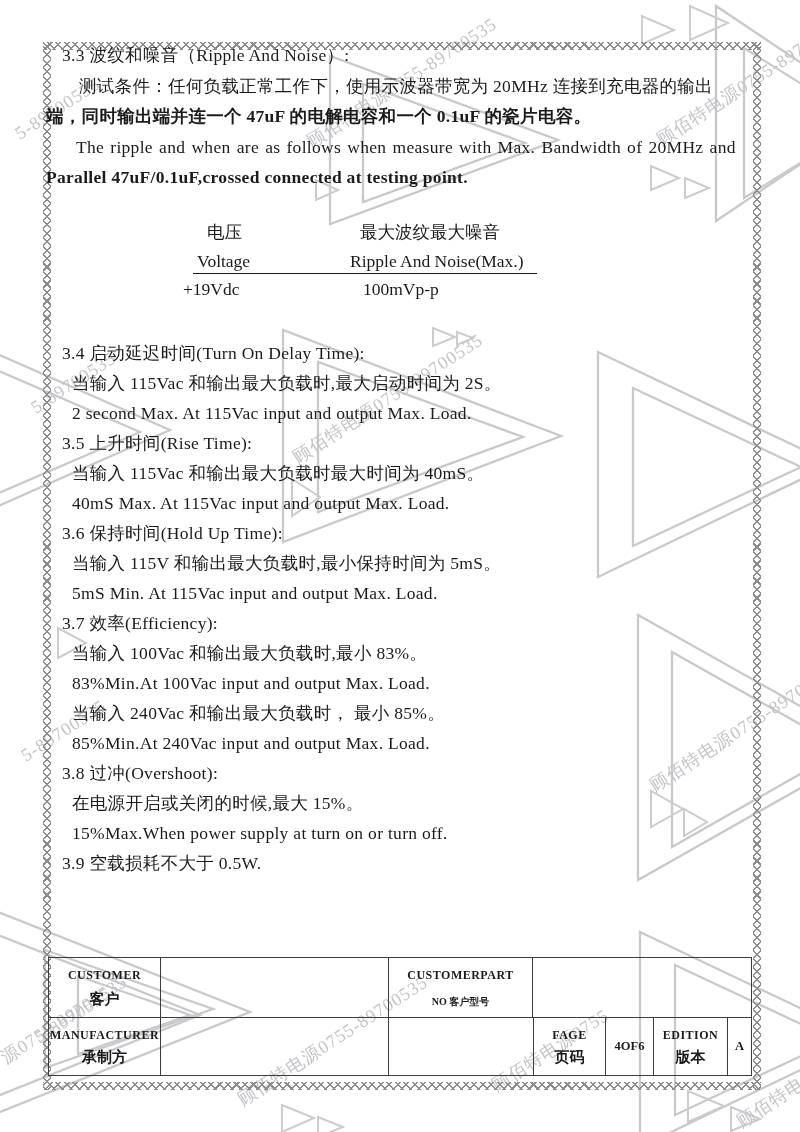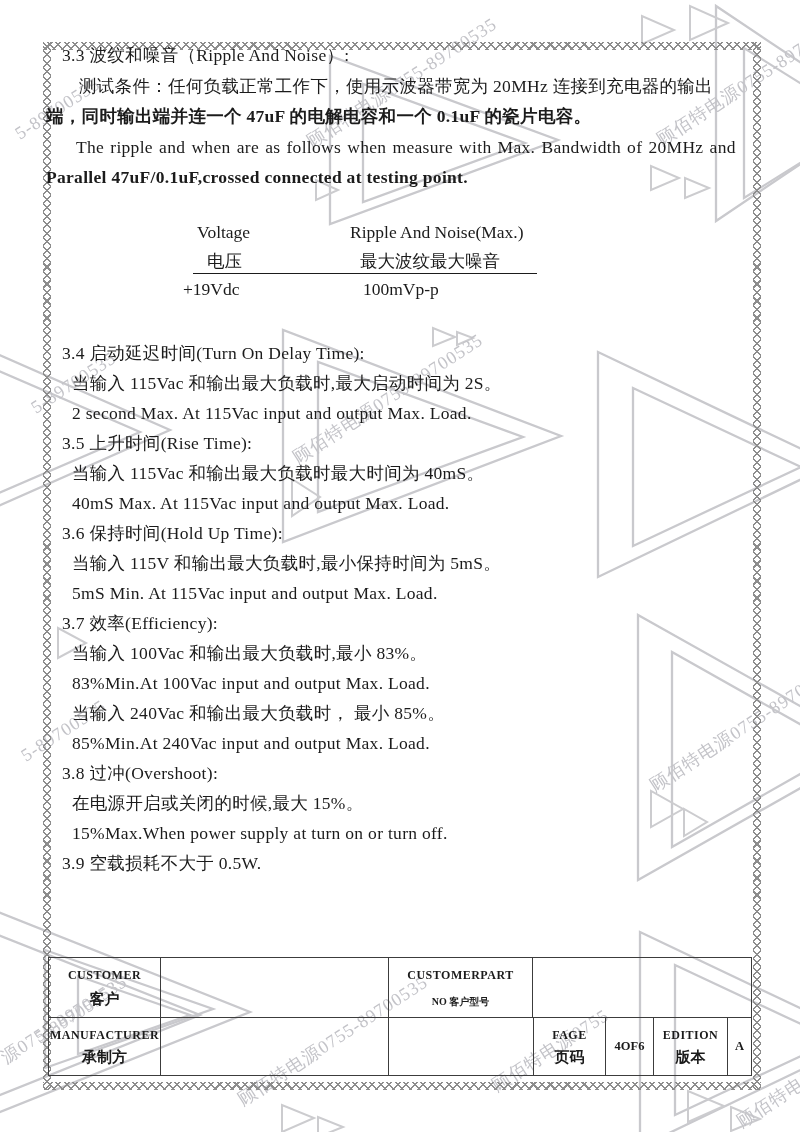--- a/index.html
+++ b/index.html
@@ -112,26 +112,26 @@
 
   <div class="content">
     <div class="ln h">3.3 波纹和噪音（Ripple And Noise）:</div>
     <div class="ln pi">测试条件：任何负载正常工作下，使用示波器带宽为 20MHz 连接到充电器的输出</div>
     <div class="ln fl">端，同时输出端并连一个 47uF 的电解电容和一个 0.1uF 的瓷片电容。</div>
     <div class="ln ei">The ripple and when are as follows when measure with Max. Bandwidth of 20MHz and</div>
     <div class="ln fl">Parallel 47uF/0.1uF,crossed connected at testing point.</div>
 
     <div class="vt">
       <div class="vrow">
+        <span style="left:161px">电压</span>
+        <span style="left:314px">最大波纹最大噪音</span>
+      </div>
+      <div class="vrow">
         <span style="left:151px">Voltage</span>
         <span style="left:304px">Ripple And Noise(Max.)</span>
-      </div>
-      <div class="vrow">
-        <span style="left:161px">电压</span>
-        <span style="left:314px">最大波纹最大噪音</span>
       </div>
       <div class="vrow">
         <span style="left:137px">+19Vdc</span>
         <span style="left:317px">100mVp-p</span>
       </div>
       <div class="v-underline"></div>
     </div>
 
     <div class="blockB">
       <div class="ln2 h">3.4 启动延迟时间(Turn On Delay Time):</div>

